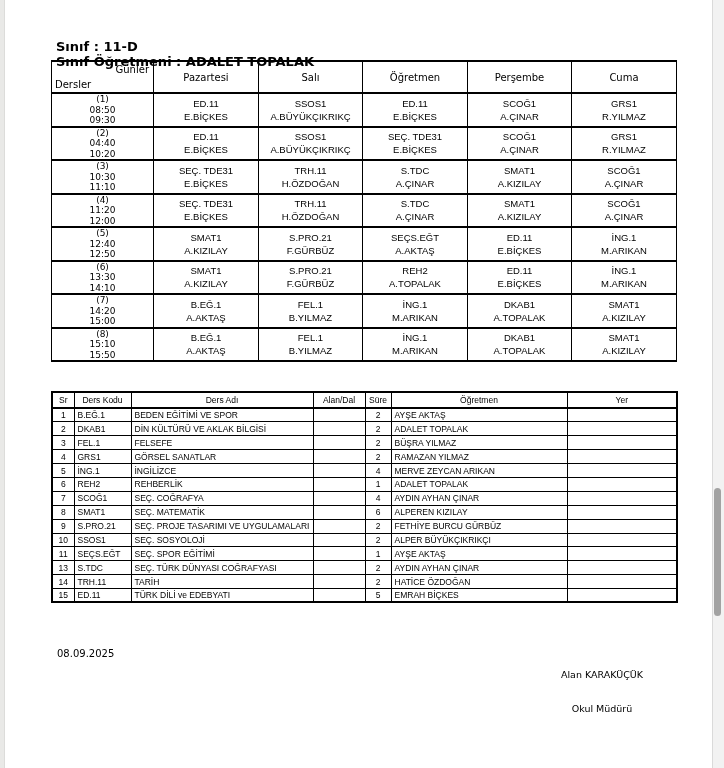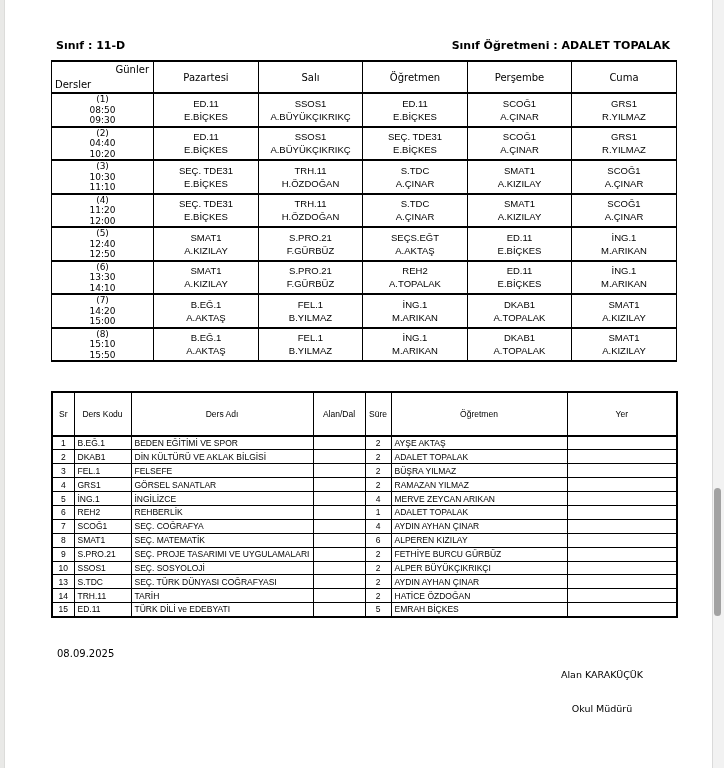--- a/index.html
+++ b/index.html
@@ -17,21 +17,21 @@
     position:absolute; left:712px; top:0; width:12px; height:768px;
     background:#f2f2f2; border-left:1px solid #dadada;
   }
   .scroll-thumb {
     position:absolute; left:714px; top:488px; width:7px; height:128px;
     background:#a2a2a2; border-radius:4px;
   }
   .title-row {
     position:absolute; top:39px; left:56px; width:614px;
     display:flex; justify-content:space-between;
-    font-size:11px; font-weight:bold; white-space:nowrap;
+    font-size:13px; font-weight:bold; white-space:nowrap;flex-direction:column;
   }
   table { border-collapse:collapse; table-layout:fixed; }
 
   
   #timetable {
     position:absolute; top:60px; left:51px; width:625px;
     border:1px solid #a21caf;
   }
   #timetable th, #timetable td {
     border:1px solid #000; border-top-width:2px; border-bottom-width:2px;
@@ -48,21 +48,21 @@
 
   
   #courses {
     position:absolute; top:391px; left:51px; width:625px;
     border:2px solid #000;
     font-family:"Liberation Sans",sans-serif;
   }
   #courses th {
     border:1px solid #000; border-bottom-width:2px;
     font-weight:normal; font-size:8.5px; height:14px;
-    text-align:center; padding:16px 2px; overflow:hidden;
+    text-align:center; padding:2px 2px; overflow:hidden;
   }
   #courses td {
     border:1px solid #000; font-size:8.5px; height:13.9px;
     padding:0 3px; white-space:nowrap; overflow:hidden; vertical-align:middle;
   }
   #courses td.c-sr, #courses td.c-sure, #courses td.c-alan, #courses td.c-yer { text-align:center; padding:0 2px; }
   #courses td.c-kod, #courses td.c-ad, #courses td.c-ogr { text-align:left; }
 
   
   .report-date { position:absolute; top:648px; left:57px; font-size:10px; }
@@ -427,20 +427,29 @@
       <tr>
         <td class="c-sr">10</td>
         <td class="c-kod">SSOS1</td>
         <td class="c-ad">SEÇ. SOSYOLOJİ</td>
         <td class="c-alan"></td>
         <td class="c-sure">2</td>
         <td class="c-ogr">ALPER BÜYÜKÇIKRIKÇI</td>
         <td class="c-yer"></td>
       </tr>
       <tr>
+        <td class="c-sr">11</td>
+        <td class="c-kod">SEÇS.EĞT</td>
+        <td class="c-ad">SEÇ. SPOR EĞİTİMİ</td>
+        <td class="c-alan"></td>
+        <td class="c-sure">1</td>
+        <td class="c-ogr">AYŞE AKTAŞ</td>
+        <td class="c-yer"></td>
+      </tr>
+      <tr>
         <td class="c-sr">13</td>
         <td class="c-kod">S.TDC</td>
         <td class="c-ad">SEÇ. TÜRK DÜNYASI COĞRAFYASI</td>
         <td class="c-alan"></td>
         <td class="c-sure">2</td>
         <td class="c-ogr">AYDIN AYHAN ÇINAR</td>
         <td class="c-yer"></td>
       </tr>
       <tr>
         <td class="c-sr">14</td>

